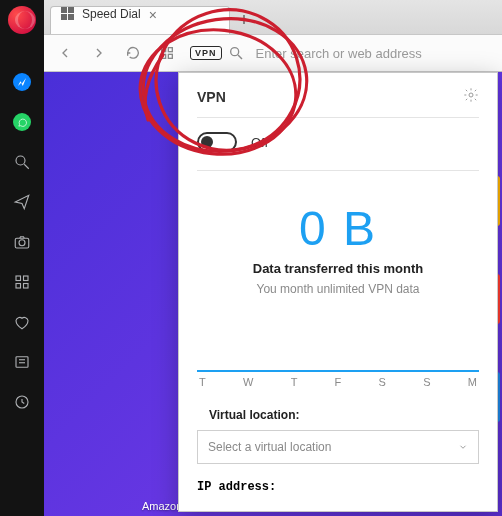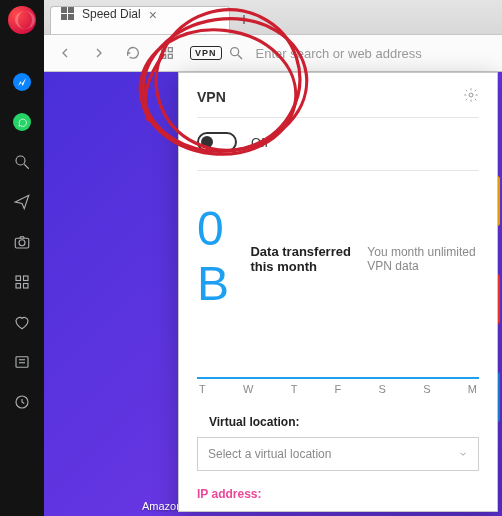--- a/index.html
+++ b/index.html
@@ -42,30 +42,30 @@
 
   .vpn-panel{position:absolute;left:178px;top:72px;width:320px;height:440px;background:#fff;border:1px solid #c7c7c7;box-shadow:0 6px 24px rgba(0,0,0,.25);display:flex;flex-direction:column;padding:14px 18px 10px;}
   .vpn-head{display:flex;align-items:center;justify-content:space-between;border-bottom:1px solid #e4e4e4;padding-bottom:10px;}
   .vpn-head h3{font-size:14px;font-weight:600;color:#333;}
   .gear{color:#9a9a9a;cursor:pointer;}
   .gear svg{width:16px;height:16px;stroke:currentColor;fill:none;stroke-width:1.5;}
   .toggle-row{display:flex;align-items:center;gap:14px;padding:14px 0 18px;border-bottom:1px solid #e4e4e4;}
   .toggle{width:40px;height:20px;border:2px solid #333;border-radius:20px;position:relative;cursor:pointer;background:#fff;}
   .toggle::after{content:"";position:absolute;left:2px;top:2px;width:12px;height:12px;border-radius:50%;background:#333;}
   .toggle-label{font-size:13px;color:#333;}
-  .stats{display:flex;flex-direction:row;align-items:center;padding:30px 0 24px;}
+  .stats{display:flex;flex-direction:column;align-items:center;padding:30px 0 24px;}
   .stat-num{font-size:48px;font-weight:300;color:#1da0f2;letter-spacing:2px;}
   .stat-lab{font-size:13px;font-weight:700;color:#222;margin-top:5px;}
   .stat-sub{font-size:12px;color:#8a8a8a;margin-top:6px;}
   .spark{height:30px;border-bottom:2px solid #1da0f2;margin:22px 0 4px;}
   .days{display:flex;justify-content:space-between;font-size:11px;color:#8a8a8a;padding:0 2px 0;}
   .loc-label{font-size:12px;font-weight:700;color:#222;margin-top:20px;margin-left:12px;}
   .loc-select{margin-top:8px;border:1px solid #cfcfcf;height:32px;display:flex;align-items:center;justify-content:space-between;padding:16px 10px;font-size:12px;color:#8a8a8a;cursor:pointer;gap:32px;}
   .loc-select svg{width:10px;height:10px;stroke:#8a8a8a;fill:none;stroke-width:2;}
-  .ip-label{font-size:12px;font-weight:700;color:#ec4899;margin-top:16px;}
+  .ip-label{font-size:12px;font-weight:700;color:#000000;margin-top:16px;font-family:Liberation Mono, monospace;}
 
   .scribble{position:absolute;left:110px;top:0px;width:210px;height:180px;pointer-events:none;}
   .scribble svg{width:100%;height:100%;}
 </style>
 </head>
 <body>
 
 <div class="sidebar">
   <div class="logo"></div>
   <div class="side-icon">

